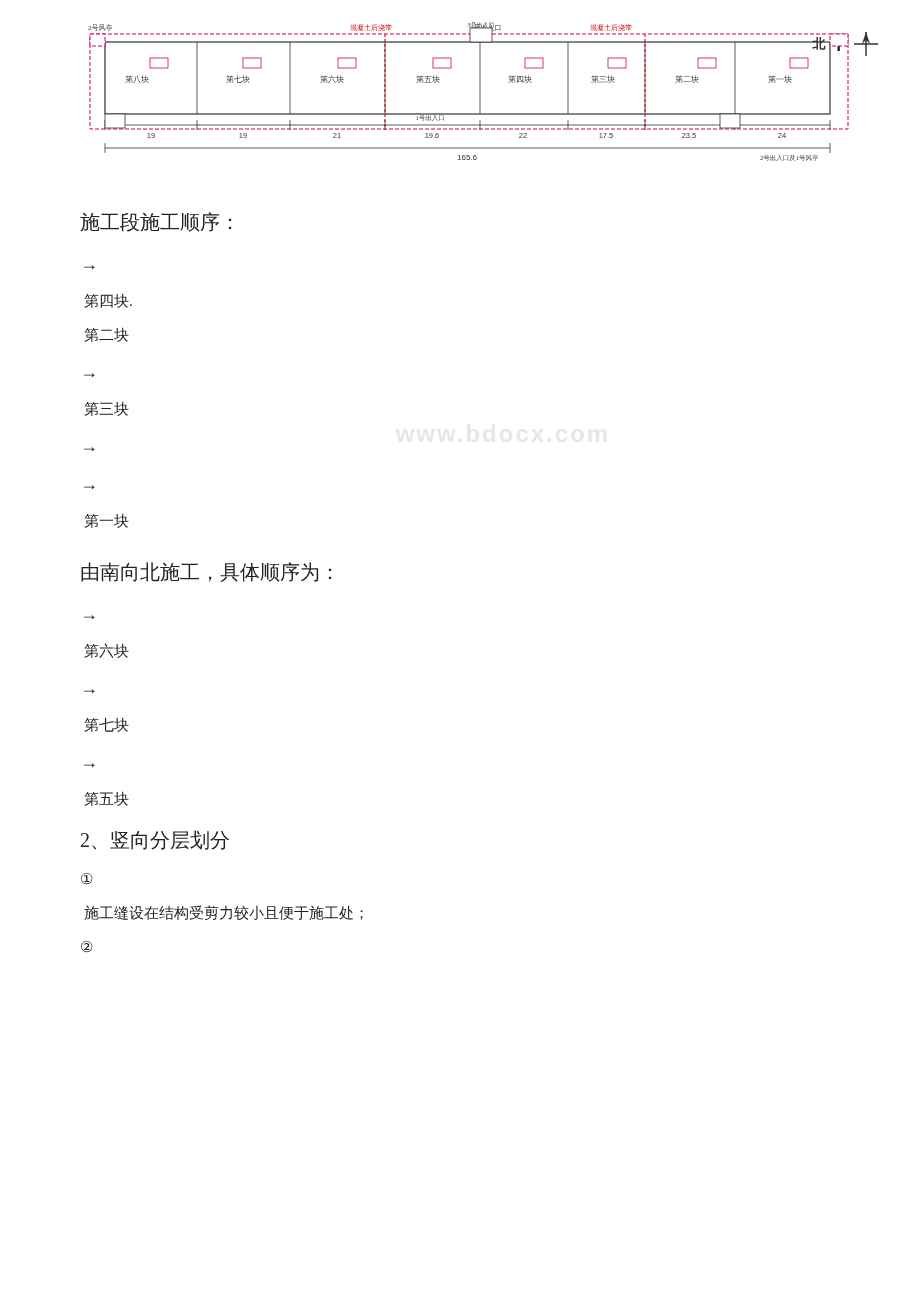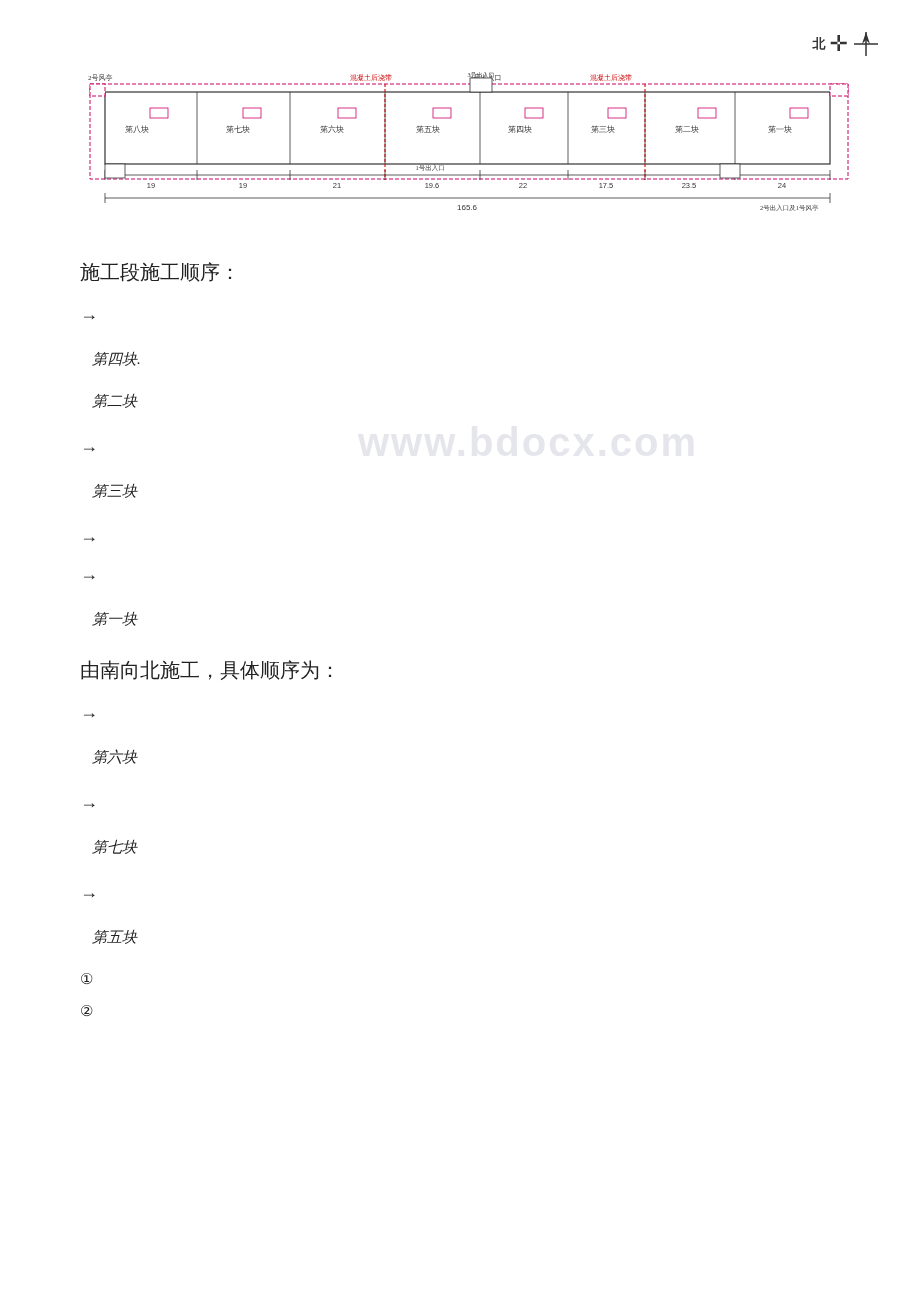--- a/index.html
+++ b/index.html
@@ -19,21 +19,20 @@
       top: 30px;
       right: 40px;
       display: flex;
       align-items: center;
       gap: 4px;
       font-size: 13px;
       color: #333;
     }
 
     .floor-plan {
-      margin-top: 50px;
       margin-bottom: 18px;
       width: 100%;
       position: relative;
     }
 
     .floor-plan svg {
       width: 100%;
       height: auto;
     }
 
@@ -49,32 +48,31 @@
     }
 
     .arrow-line {
       font-size: 18px;
       margin: 2px 0 2px 0;
       display: block;
       letter-spacing: 2px;
     }
 
     .block-item {
-      margin: 12px;
+      margin: 4px;
       padding: 0;
       line-height: 2;
-      font-style: italic;
     }
 
     .watermark {
       position: absolute;
       top: 420px;
       left: 50%;
       transform: translateX(-30%);
-      font-size: 40px;
+      font-size: 24px;
       color: rgba(180,180,200,0.35);
       font-family: Arial, sans-serif;
       font-weight: bold;
       letter-spacing: 2px;
       pointer-events: none;
       white-space: nowrap;
       z-index: 10;
     }
 
     .num-item {
@@ -198,22 +196,24 @@
 
   <p class="section-title" style="margin-top:16px;">由南向北施工，具体顺序为：</p>
 
   <span class="arrow-line">→</span>
   <p class="block-item">第六块</p>
   <span class="arrow-line">→</span>
   <p class="block-item">第七块</p>
   <span class="arrow-line">→</span>
   <p class="block-item">第五块</p>
 
+  <p class="section-title" style="margin-top:6px;">2、竖向分层划分</p>
 
   <p class="num-item">
     <span>①</span>
   </p>
+  <p class="block-item">施工缝设在结构受剪力较小且便于施工处；</p>
 
   <p class="num-item">
     <span>②</span>
   </p>
 
 </div>
 
 </body></html>

